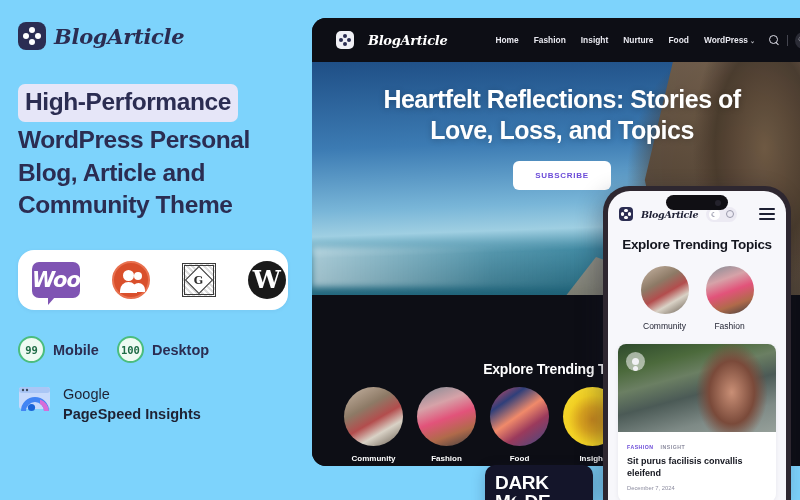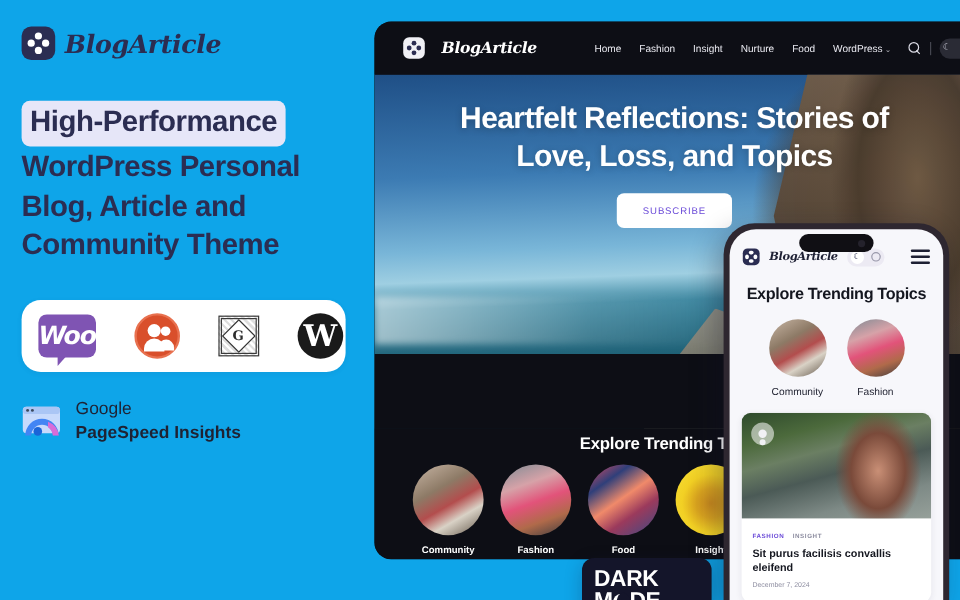--- a/index.html
+++ b/index.html
@@ -2,21 +2,21 @@
 <html><head>
 <meta charset="utf-8">
 <style>
   * { box-sizing: border-box; margin: 0; padding: 0; }
   html, body {
     width: 800px; height: 500px;
     font-family: "Liberation Sans", sans-serif;
     background: #f4f5f9;
     overflow: hidden;
   }
-  .stage { position: relative; width: 800px; height: 500px; background: #0ea5e9; }
+  .stage { position: relative; width: 800px; height: 500px; background: #7dd3fc; }
 
   
   .left { position: absolute; left: 0; top: 0; width: 312px; height: 500px; padding: 22px 18px; }
 
   .brand { display: flex; align-items: center; gap: 8px; margin-bottom: 34px; }
   .brand-mark {
     width: 28px; height: 28px; border-radius: 8px; background: #2b2d52;
     position: relative; flex: none;
   }
   .brand-mark i {
@@ -83,21 +83,21 @@
   .scores { margin-top: 26px; display: flex; align-items: center; gap: 18px; }
   .score { display: flex; align-items: center; gap: 8px; }
   .ring {
     width: 27px; height: 27px; border-radius: 50%; border: 2px solid #4bbd7e;
     display: flex; align-items: center; justify-content: center;
     background: #eefaf2; color: #1e6b45; font-size: 10.5px; font-weight: 600;
     font-family: "DejaVu Sans Mono", monospace;
   }
   .score-label { font-size: 14.5px; font-weight: 700; color: #2b2d52; }
 
-  .psi { margin-top: 22px; display: flex; align-items: center; gap: 11px; }
+  .psi { margin-top: 22px; display: flex; align-items: flex-start; gap: 11px; }
   .psi-icon { width: 34px; height: 30px; position: relative; flex: none; }
   .psi-label { font-size: 14.5px; color: #1f2233; line-height: 1.33; }
   .psi-label .l1 { font-weight: 400; }
   .psi-label .l2 { font-weight: 700; }
 
   
   .browser {
     position: absolute; left: 312px; top: 18px; width: 500px; height: 448px;
     border-radius: 14px 0 0 14px; overflow: hidden; background: #0d0e15;
   }
@@ -106,21 +106,21 @@
     padding: 0 20px 0 24px; gap: 14px; position: relative; z-index: 4;
   }
   .topbar .brand-mark { width: 18px; height: 18px; border-radius: 5px; background: #f0f0f5; }
   .topbar .brand-mark i { background: #2b2d52; width: 4.2px; height: 4.2px; }
   .topbar .brand-mark i:nth-child(1) { left: 6.9px; top: 2.8px; }
   .topbar .brand-mark i:nth-child(2) { left: 6.9px; top: 11px; }
   .topbar .brand-mark i:nth-child(3) { left: 2.8px; top: 6.9px; }
   .topbar .brand-mark i:nth-child(4) { left: 11px; top: 6.9px; }
   .topbar .brand-name { font-size: 13px; color: #ffffff; }
   .nav { display: flex; align-items: center; gap: 15px; margin-left: 34px; }
-  .nav a { font-size: 8.4px; color: #e9e9f0; font-weight: 400; text-decoration: none; white-space: nowrap; }
+  .nav a { font-size: 8.4px; color: #e9e9f0; font-weight: 700; text-decoration: none; white-space: nowrap; }
   .nav .caret { font-size: 6px; margin-left: 2px; opacity: .8; }
   .nav-right { display: flex; align-items: center; gap: 7px; margin-left: auto; }
   .ic-search { width: 11px; height: 11px; position: relative; }
   .ic-search::before {
     content: ""; position: absolute; width: 7px; height: 7px; border: 1.2px solid #dcdce6;
     border-radius: 50%; left: 0; top: 0;
   }
   .ic-search::after {
     content: ""; position: absolute; width: 4px; height: 1.2px; background: #dcdce6;
     transform: rotate(45deg); left: 6px; top: 8.5px;
@@ -169,21 +169,21 @@
   .hero-title {
     color: #fff; font-size: 25px; font-weight: 700; line-height: 1.22; letter-spacing: -.5px;
     text-shadow: 0 1px 6px rgba(0,0,0,.22); max-width: 420px;
   }
   .hero-sub {
     color: #eef2f4; font-size: 8.6px; line-height: 1.5; margin-top: 12px; max-width: 280px;
     text-shadow: 0 1px 4px rgba(0,0,0,.3);
   }
   .subscribe {
     margin-top: 16px; background: #fff; color: #6b4bd8; border: none;
-    font-size: 8px; font-weight: 400; letter-spacing: .7px;
+    font-size: 8px; font-weight: 700; letter-spacing: .7px;
     padding: 10px 22px; border-radius: 6px; cursor: pointer;
   }
 
   .trending { position: absolute; left: 0; top: 339px; width: 500px; height: 109px; background: #0d0e15; }
   .trending-title {
     text-align: center; color: #fff; font-size: 14px; font-weight: 700; padding-top: 4px; letter-spacing: -.2px;
   }
   .cats { display: flex; gap: 14px; padding: 10px 0 0 32px; }
   .cat { width: 59px; text-align: center; flex: none; }
   .cat-img { width: 59px; height: 59px; border-radius: 50%; overflow: hidden; position: relative; }
@@ -306,20 +306,30 @@
           <span class="b2"></span>
       </div>
       <div class="logo-g">
           <span>
             <b>G</b>
           </span>
         </div>
       <div class="logo-wp">W</div>
     </div>
 
+    <div class="scores">
+      <div class="score">
+        <div class="ring">99</div>
+        <div class="score-label">Mobile</div>
+      </div>
+      <div class="score">
+        <div class="ring">100</div>
+        <div class="score-label">Desktop</div>
+      </div>
+    </div>
 
     <div class="psi">
       <div class="psi-icon">
         <svg width="34" height="30" viewBox="0 0 34 30">
           <rect x="1" y="2" width="31" height="22" rx="3" fill="#c7dafc"></rect>
           <rect x="1" y="2" width="31" height="6" rx="3" fill="#aac6f5"></rect>
           <circle cx="5" cy="5" r="1.2" fill="#3b4a5e"></circle>
           <circle cx="9" cy="5" r="1.2" fill="#3b4a5e"></circle>
           <path d="M3 26 A14 14 0 0 1 17 12 A14 14 0 0 1 31 26 L26 26 A9 9 0 0 0 17 17 A9 9 0 0 0 8 26 Z" fill="#4285f4"></path>
           <path d="M22 14.5 A14 14 0 0 1 31 26 L26 26 A9 9 0 0 0 22 19 Z" fill="#d86cd8"></path>

